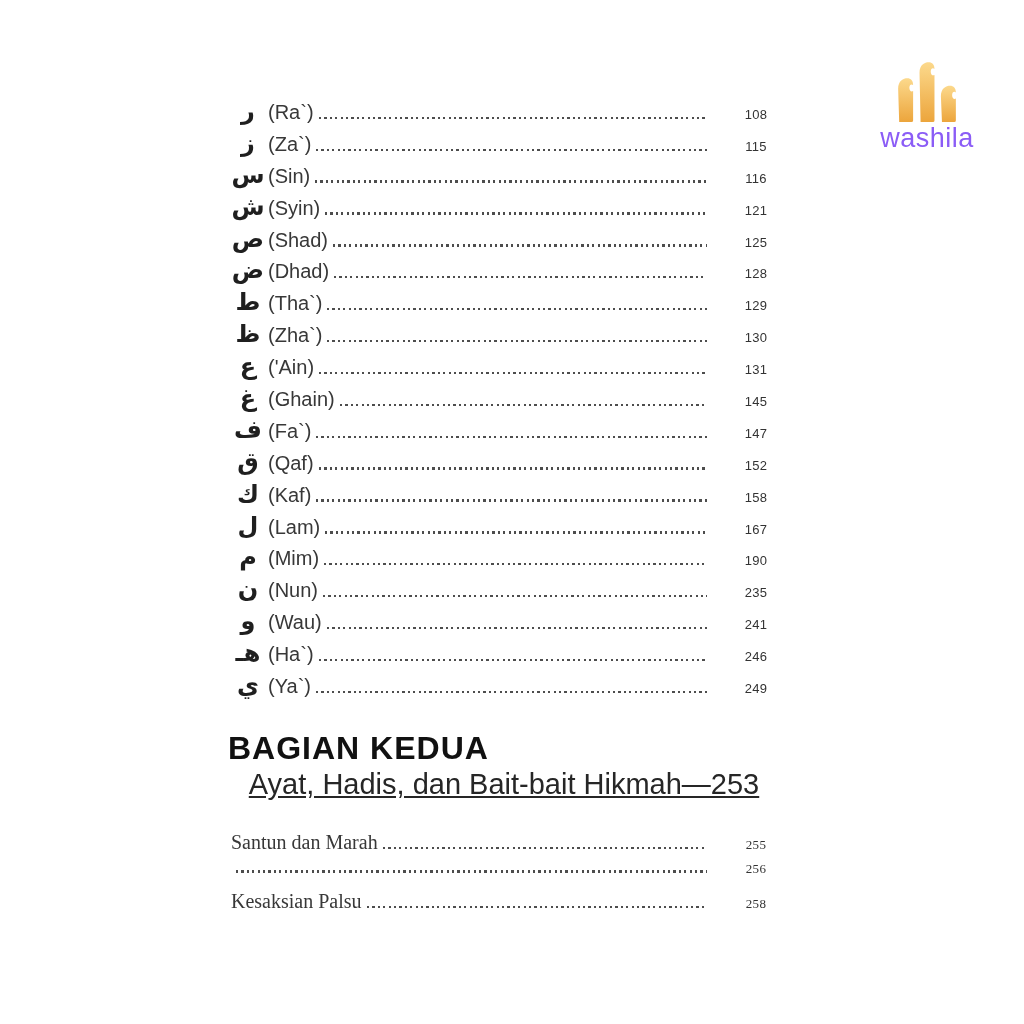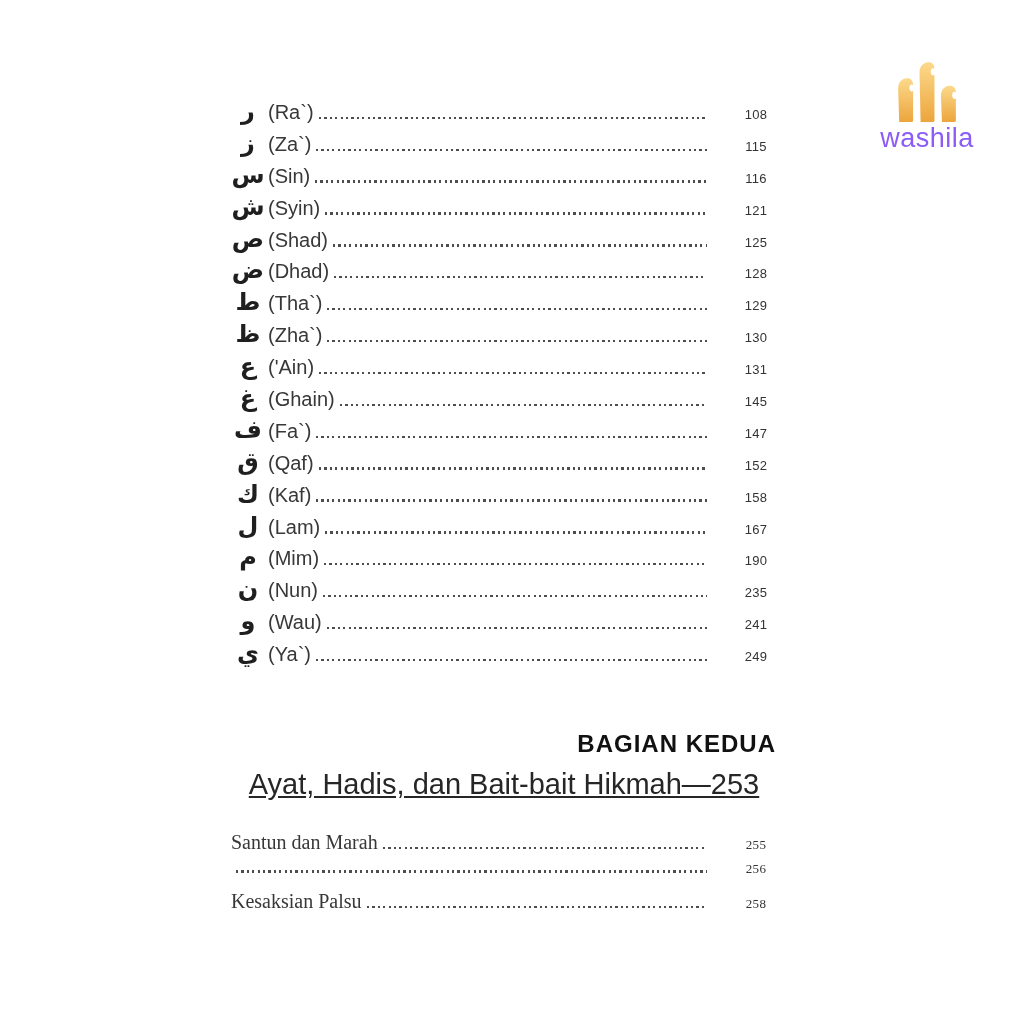--- a/index.html
+++ b/index.html
@@ -44,22 +44,22 @@
     background-image:repeating-linear-gradient(90deg,#4d4d4d 0 2.2px,transparent 2.2px 5.4px);
   }
   .pg{
     flex:0 0 auto;min-width:40px;text-align:center;
     font-size:13px;color:#333333;letter-spacing:0.3px;margin-left:24px;
   }
 
   
   .sec-title{
     position:absolute;left:228px;top:730px;width:548px;
-    text-align:right;
-    font-size:24px;font-weight:700;color:#111111;
+    text-align:left;
+    font-size:32px;font-weight:700;color:#111111;
     letter-spacing:1px;
   }
   .sec-sub{
     position:absolute;left:178px;top:768px;width:652px;
     text-align:center;
     font-size:29px;font-weight:400;color:#262626;text-decoration:underline;
   }
 
   
   .topics{position:absolute;left:231px;top:831px;width:545px;font-family:Liberation Serif, serif;}
@@ -188,20 +188,26 @@
         <span class="dots"></span>
         <span class="pg">235</span>
       </div>
       <div class="toc-row">
         <span class="ar">و</span>
         <span class="lbl">(Wau)</span>
         <span class="dots"></span>
         <span class="pg">241</span>
       </div>
       <div class="toc-row">
+        <span class="ar">هـ</span>
+        <span class="lbl">(Ha`)</span>
+        <span class="dots"></span>
+        <span class="pg">246</span>
+      </div>
+      <div class="toc-row">
         <span class="ar">ي</span>
         <span class="lbl">(Ya`)</span>
         <span class="dots"></span>
         <span class="pg">249</span>
       </div>
     </div>
 
   <div class="sec-title">BAGIAN KEDUA</div>
   <div class="sec-sub">Ayat, Hadis, dan Bait-bait Hikmah—253</div>
 

